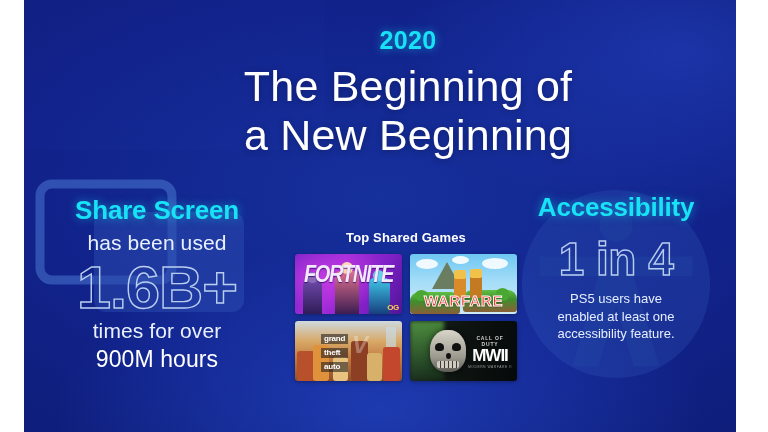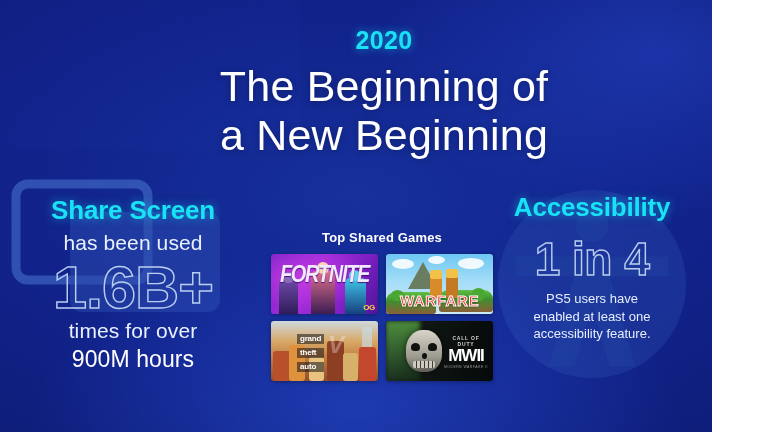--- a/index.html
+++ b/index.html
@@ -11,20 +11,21 @@
   }
 
   #stage {
     position:relative;
     width:712px; height:432px;
     background:
       radial-gradient(ellipse 70% 60% at 50% 95%, rgba(40,80,210,0.55) 0%, rgba(40,80,210,0) 65%),
       radial-gradient(ellipse 55% 55% at 92% 12%, rgba(38,70,200,0.50) 0%, rgba(38,70,200,0) 70%),
       radial-gradient(ellipse 90% 80% at 50% 45%, #16309c 0%, #11228a 55%, #0d1c74 100%);
     overflow:hidden;
+    margin-left:24px;
   }
 
   
   #noise {
     position:absolute; inset:0;
     opacity:.40;
     mix-blend-mode:overlay;
     pointer-events:none;
   }
 

